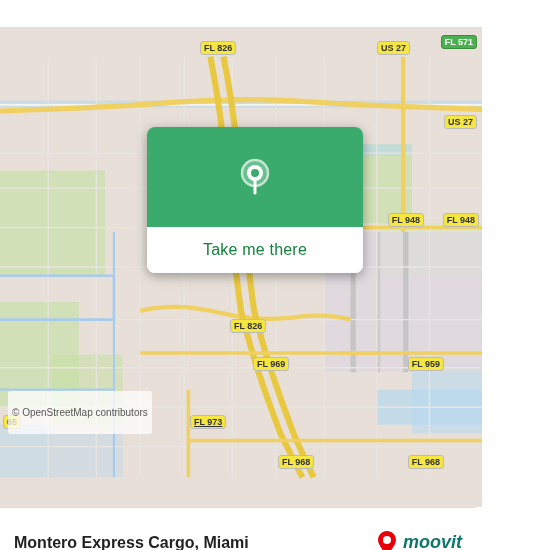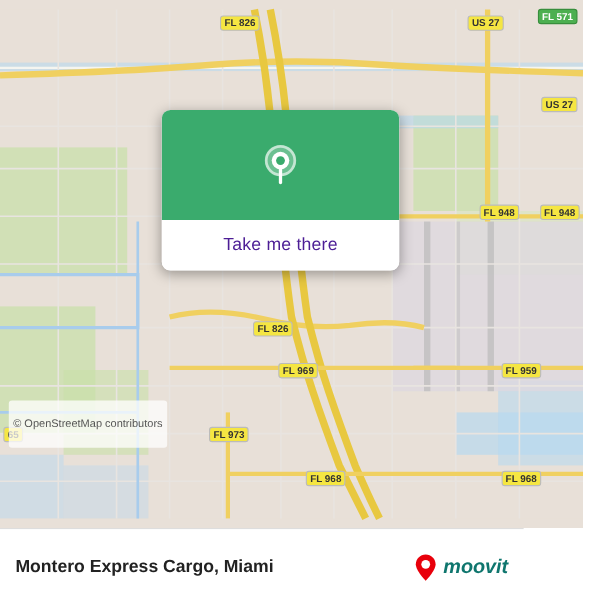--- a/index.html
+++ b/index.html
@@ -6,25 +6,26 @@
     body {
       width: 550px;
       height: 550px;
       overflow: hidden;
       font-family: Arial, sans-serif;
       position: relative;
     }
 
     
     #map-container {
-      width: 530px;
+      width: 482px;
       height: 480px;
       position: relative;
       background-color: #e8e0d8;
       overflow: hidden;
+      margin-top: 27px;
     }
 
     
     .map-svg {
       position: absolute;
       top: 0; left: 0;
       width: 100%; height: 100%;
     }
 
     
@@ -55,21 +56,21 @@
 
     #popup-button {
       display: block;
       width: 100%;
       padding: 14px 0;
       background: white;
       border: none;
       cursor: pointer;
       font-size: 16px;
       font-weight: 500;
-      color: #4c1d95;
+      color: #15803d;
       text-align: center;
       letter-spacing: 0.2px;
     }
 
     
     #bottom-bar {
       width: 476px;
       height: 70px;
       background: white;
       border-top: 1px solid #ddd;
@@ -205,21 +206,21 @@
 
   <div class="road-badge" style="top:14px; left:200px;">FL 826</div>
   <div class="road-badge" style="top:14px; right:72px;">US 27</div>
   <div class="road-badge green" style="top:8px; right:5px;">FL 571</div>
   <div class="road-badge" style="top:88px; right:5px;">US 27</div>
   <div class="road-badge" style="top:186px; right:58px;">FL 948</div>
   <div class="road-badge" style="top:186px; right:3px;">FL 948</div>
   <div class="road-badge" style="top:292px; left:230px;">FL 826</div>
   <div class="road-badge" style="top:330px; left:253px;">FL 969</div>
   <div class="road-badge" style="top:330px; right:38px;">FL 959</div>
-  <div class="road-badge" style="top:388px; left:190px;">FL 973</div>
+  <div class="road-badge" style="top:388px; left:190px;text-decoration:underline;">FL 973</div>
   <div class="road-badge" style="top:388px; left:3px;">65</div>
   <div class="road-badge" style="top:428px; left:278px;">FL 968</div>
   <div class="road-badge" style="top:428px; right:38px;">FL 968</div>
 
   <div id="popup-card">
     <div id="popup-header">
       <svg class="pin-icon" viewBox="0 0 44 44">
         <circle cx="22" cy="18" r="14" fill="white" opacity="0.25"></circle>
         <circle cx="22" cy="18" r="8" fill="white"></circle>
         <circle cx="22" cy="18" r="4" fill="#3aab6d"></circle>

